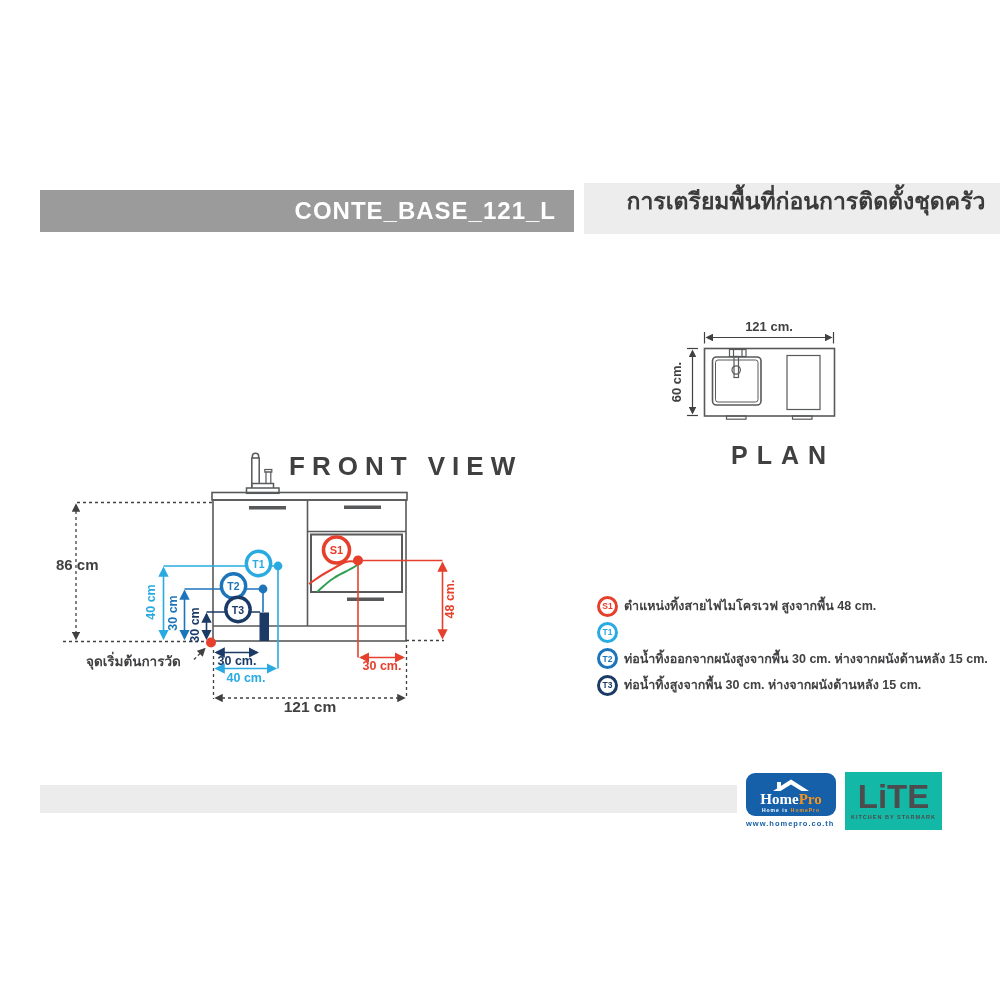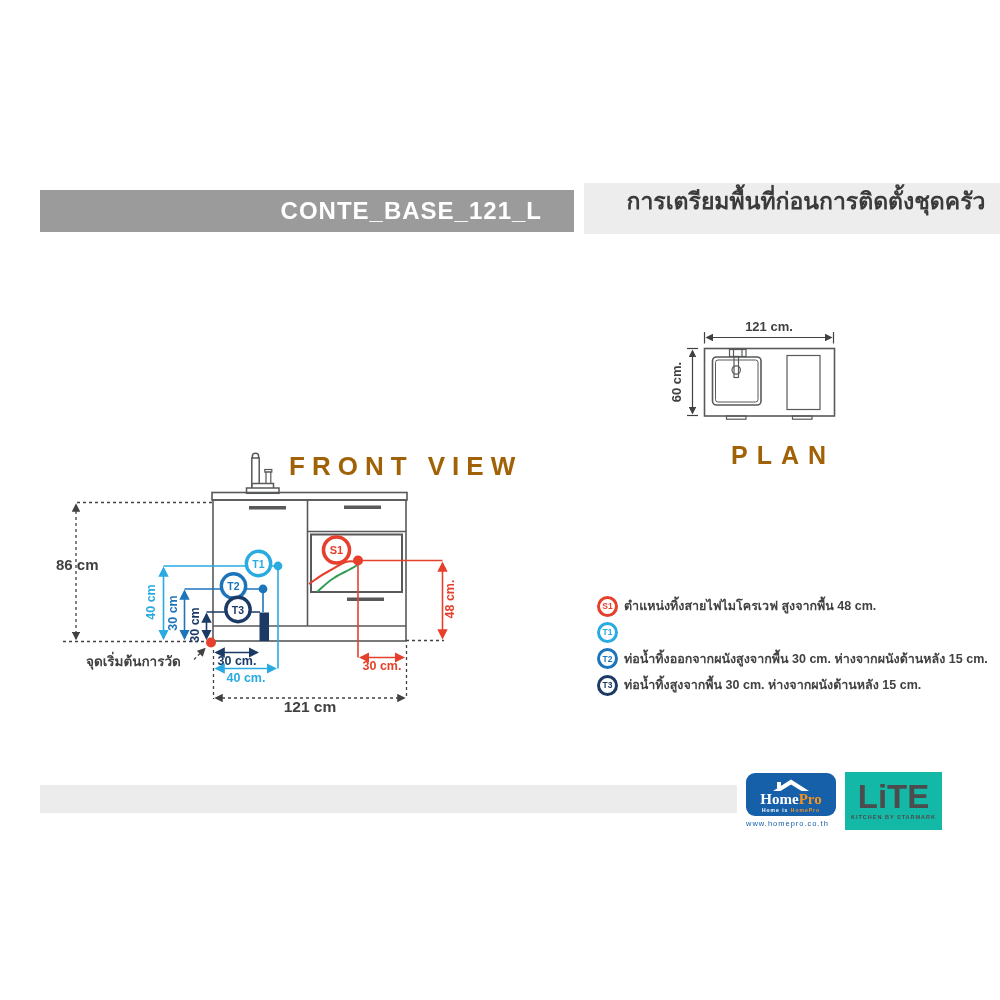--- a/index.html
+++ b/index.html
@@ -1,45 +1,45 @@
 <!DOCTYPE html>
 <html><head>
 <meta charset="utf-8">
 <style>
   html,body{margin:0;padding:0;background:#ffffff;}
   .page{position:relative;width:1000px;height:1000px;background:#fff;overflow:hidden;
         font-family:"Liberation Sans","DejaVu Sans",sans-serif;}
   
   .hdr-left{position:absolute;left:40px;top:190px;width:534px;height:42px;background:#9b9b9b;
-            display:flex;align-items:center;justify-content:flex-end;padding-right:32px;box-sizing:border-box;}
+            display:flex;align-items:center;justify-content:flex-end;padding-right:18px;box-sizing:border-box;}
   .hdr-left span{color:#fff;font-size:24px;font-weight:bold;letter-spacing:1px;}
   .hdr-right{position:absolute;left:584px;top:183px;width:444px;height:51px;background:#ededee;
              display:flex;align-items:flex-start;justify-content:center;}
   .hdr-right span{color:#3b3b3c;font-size:23px;font-weight:bold;}
   
-  .view-title{position:absolute;color:#a16207;font-weight:bold;}
+  .view-title{position:absolute;color:#404040;font-weight:bold;}
   .front-title{left:289px;top:451px;font-size:26px;letter-spacing:7px;}
   .plan-title{left:731px;top:441px;font-size:25px;letter-spacing:9px;}
   
   .legend{position:absolute;left:597px;top:595px;width:375px;}
   .lrow{display:flex;align-items:center;height:22px;margin-bottom:4.4px;}
   .lcirc{flex:0 0 auto;width:15px;height:15px;border:3.2px solid currentColor;border-radius:50%;
          display:flex;align-items:center;justify-content:center;font-size:8.5px;font-weight:bold;background:#fff;}
   .ltext{margin-left:6px;color:#414042;font-size:12.5px;font-weight:bold;white-space:nowrap;}
   .c-s1{color:#e6402c;} .c-t1{color:#29abe2;} .c-t2{color:#1c75bb;} .c-t3{color:#1b3a66;}
   
   .footer-bar{position:absolute;left:40px;top:785px;width:697px;height:28px;background:#ececec;}
   .hp-logo{position:absolute;left:746px;top:773px;width:74px;}
   .hp-box{width:90px;height:43px;background:#1660a9;border-radius:9px;box-sizing:border-box;
           display:flex;flex-direction:column;align-items:center;justify-content:center;padding-top:1px;}
   .hp-name{font-family:"Liberation Serif","DejaVu Serif",serif;font-weight:bold;font-size:15px;line-height:14px;color:#fff;}
   .hp-name .pro{color:#f7941e;}
   .hp-tag{font-size:5px;font-weight:bold;color:#f7941e;letter-spacing:1px;margin-top:1px;}
   .hp-tag .w{color:#fff;}
-  .hp-url{font-size:7.5px;font-weight:normal;color:#1660a9;letter-spacing:1px;margin-top:3px;}
+  .hp-url{font-size:7.5px;font-weight:bold;color:#1660a9;letter-spacing:1px;margin-top:3px;}
   .lite-logo{position:absolute;left:845px;top:772px;width:97px;height:58px;background:#14b8a6;
              display:flex;flex-direction:column;align-items:center;justify-content:center;}
   .lite-name{color:#4c4c4e;font-weight:bold;font-size:33px;line-height:30px;letter-spacing:0px;}
   .lite-tag{color:#4c4c4e;font-size:5.5px;font-weight:bold;letter-spacing:1px;margin-top:2px;}
   svg{position:absolute;overflow:visible;}
   svg text{font-family:"Liberation Sans","DejaVu Sans",sans-serif;}
 </style>
 </head>
 <body>
 

